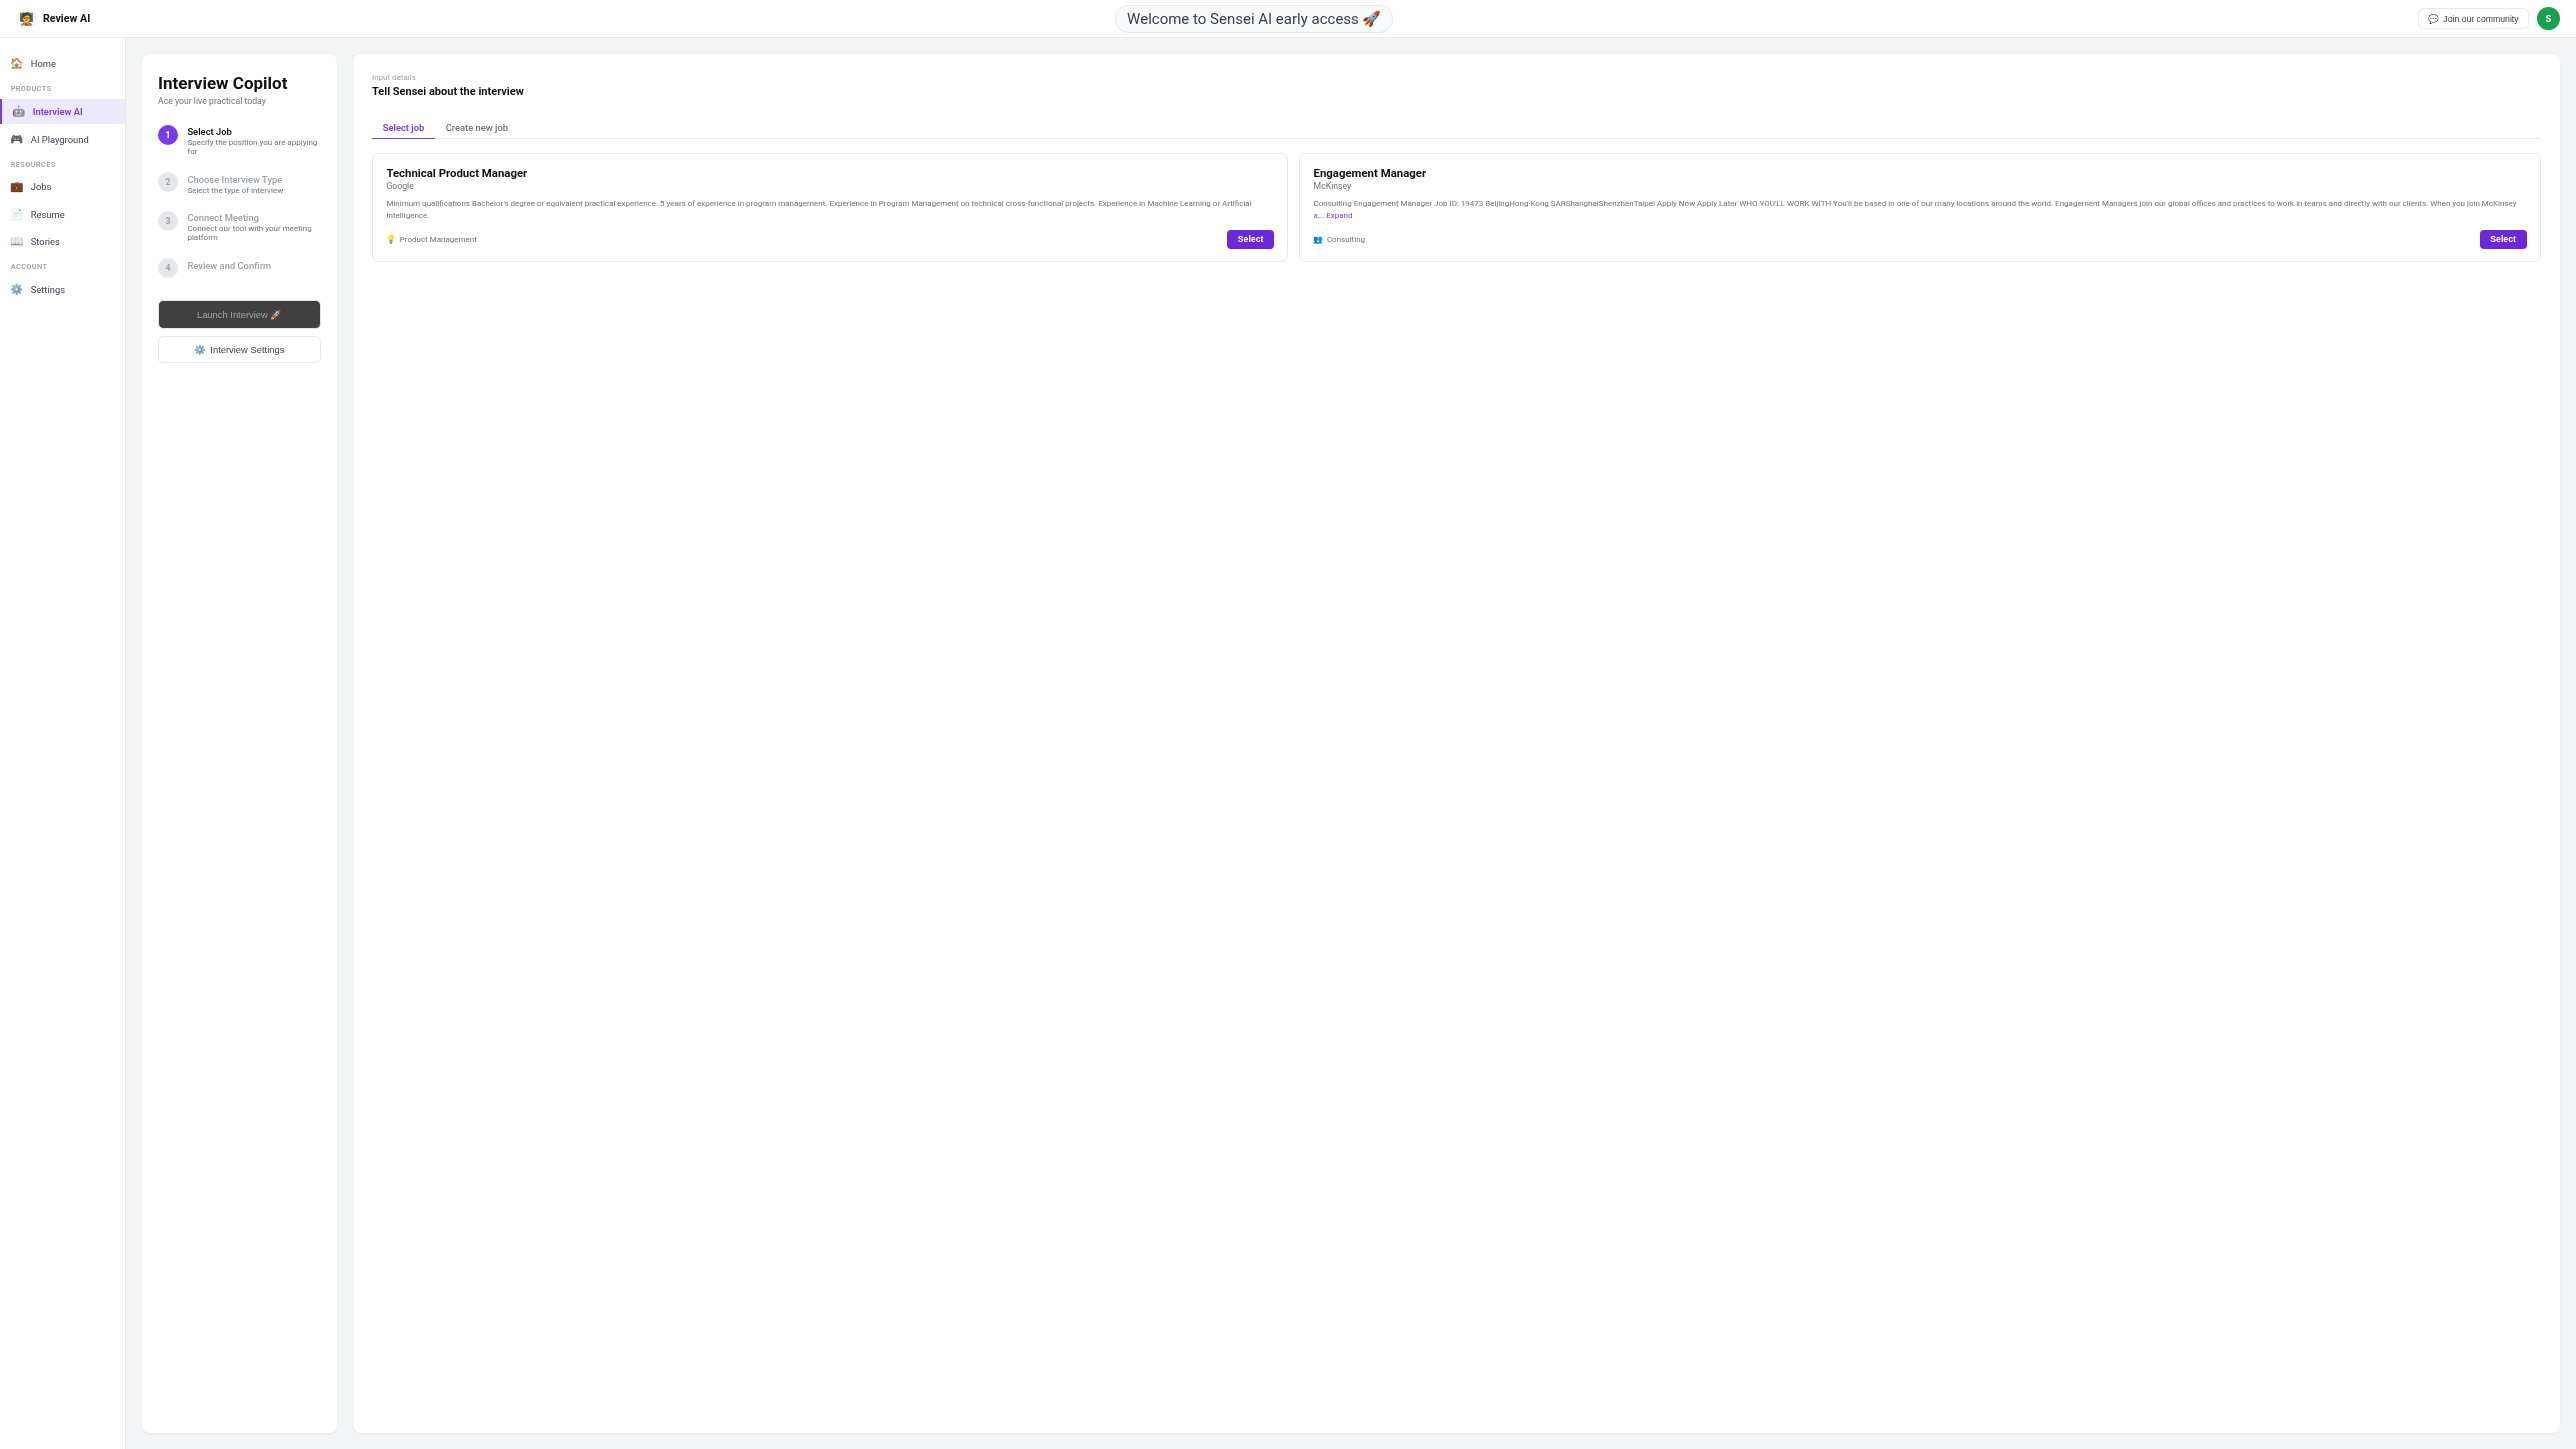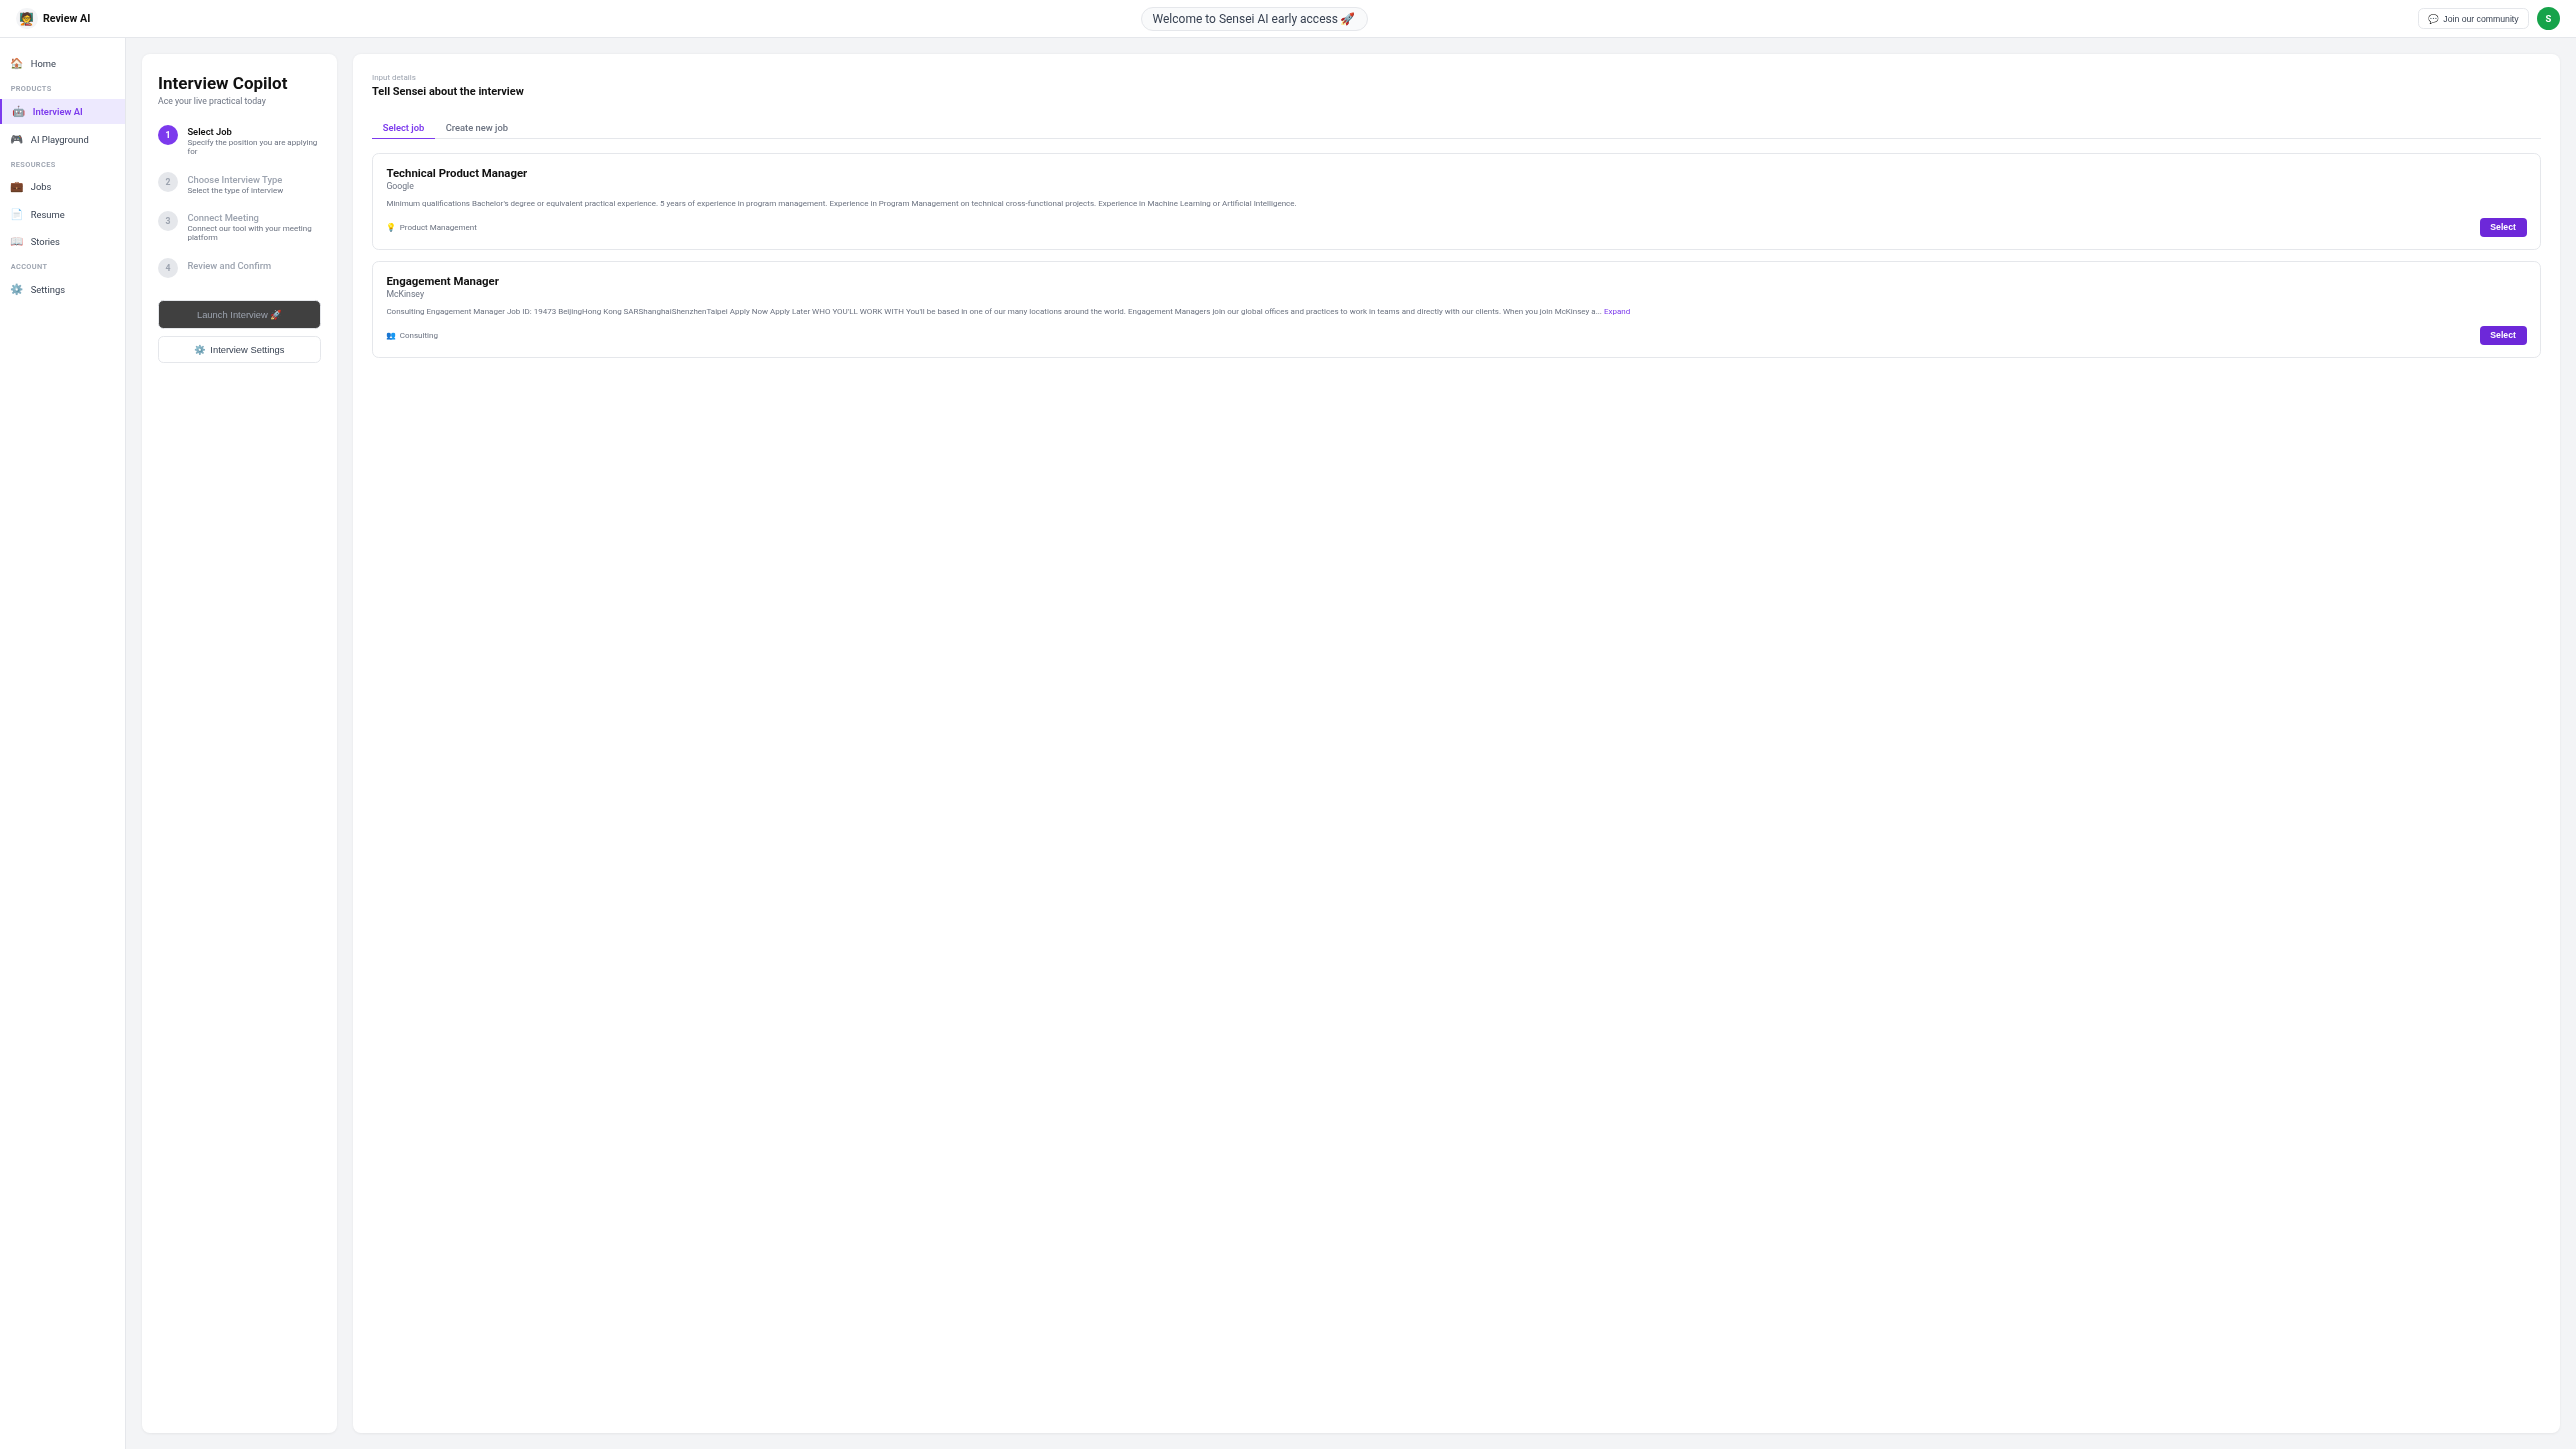--- a/index.html
+++ b/index.html
@@ -40,21 +40,21 @@
       display: flex;
       align-items: center;
       justify-content: center;
       font-size: 12px;
     }
     .topnav-center {
       background: #f9fafb;
       border: 0.7px solid #e5e7eb;
       border-radius: 13.4px;
       padding: 4px 10.7px;
-      font-size: 12px;
+      font-size: 15px;
       color: #374151;
     }
     .topnav-right {
       display: flex;
       align-items: center;
       gap: 8px;
     }
     .join-community-btn {
       display: flex;
       align-items: center;
@@ -247,21 +247,21 @@
       margin-bottom: -1.3px;
       transition: color 0.15s;
     }
     .tab.active {
       color: #7c3aed;
       border-bottom: 1.3px solid #7c3aed;
       font-weight: 600;
     }
 
     
-    .job-cards { display: flex; flex-direction: column; gap: 10.7px; }
+    .job-cards { display: flex; flex-direction: row; gap: 10.7px; }
     .job-card {
       border: 1px solid #e5e7eb;
       border-radius: 6.7px;
       padding: 12px 13.4px;
       position: relative;
     }
     .job-card-title {
       font-size: 11.4px;
       font-weight: 700;
       color: #111;

